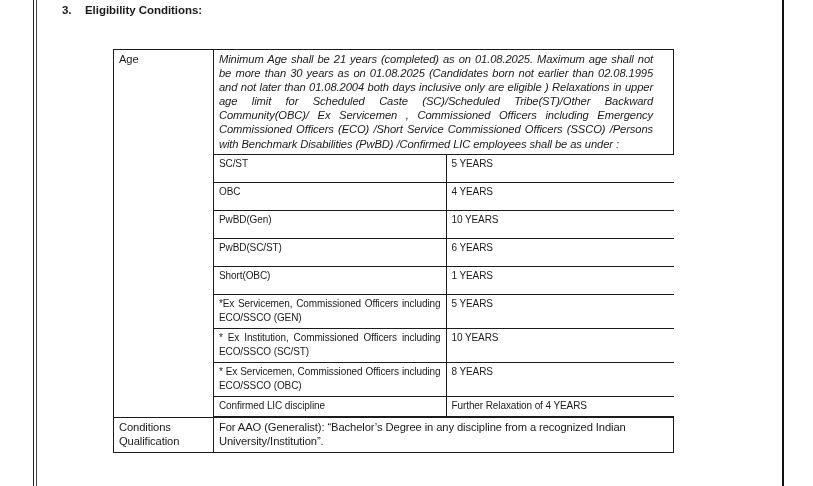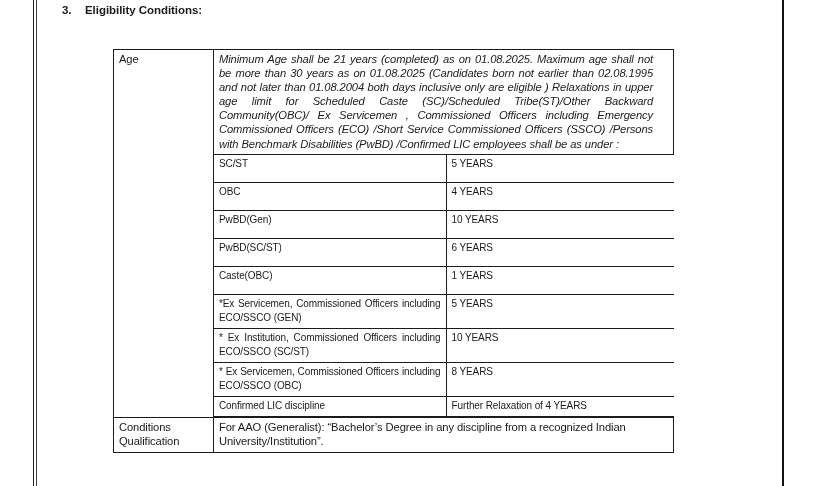--- a/index.html
+++ b/index.html
@@ -174,21 +174,21 @@
             </tr>
             <tr class="tall">
               <td class="k">PwBD(Gen)</td>
               <td class="v">10 YEARS</td>
             </tr>
             <tr class="tall">
               <td class="k">PwBD(SC/ST)</td>
               <td class="v">6 YEARS</td>
             </tr>
             <tr class="tall">
-              <td class="k">Caste(OBC)</td>
+              <td class="k">Short(OBC)</td>
               <td class="v">1 YEARS</td>
             </tr>
             <tr>
               <td class="k just">*Ex Servicemen, Commissioned Officers including ECO/SSCO (GEN)</td>
               <td class="v">5 YEARS</td>
             </tr>
             <tr>
               <td class="k just">* Ex Institution, Commissioned Officers including ECO/SSCO (SC/ST)</td>
               <td class="v">10 YEARS</td>
             </tr>

